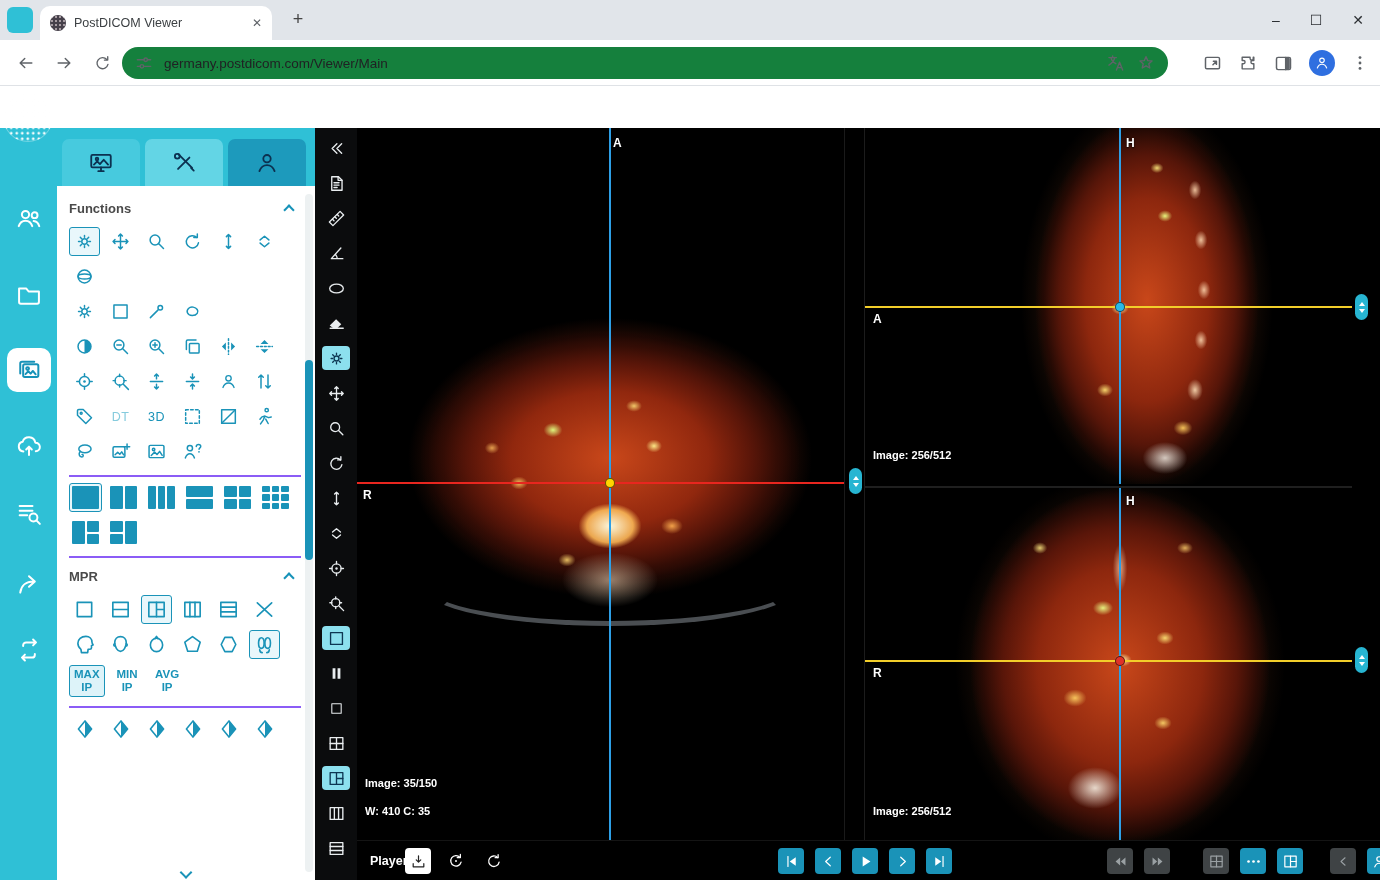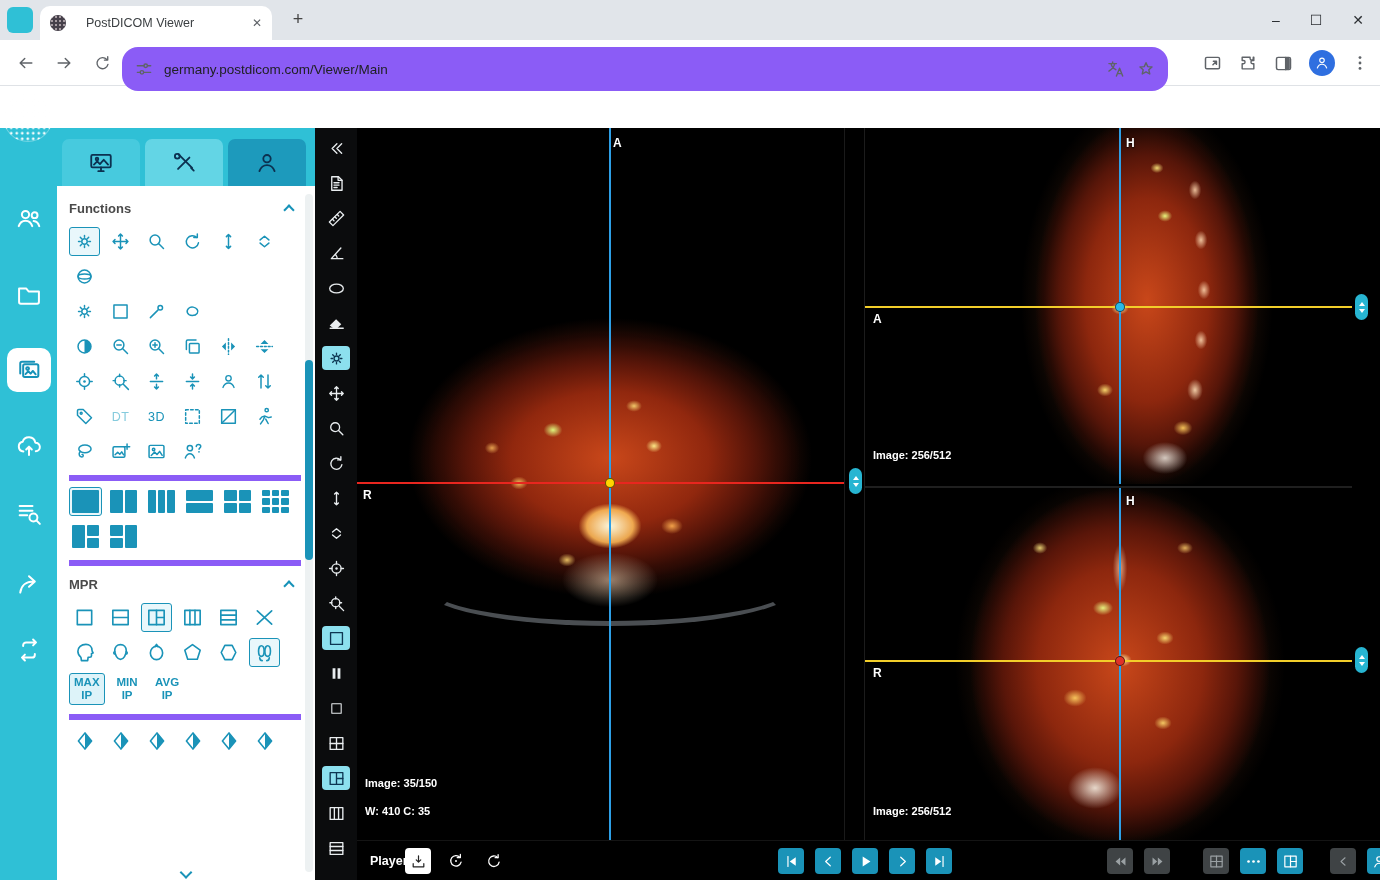--- a/index.html
+++ b/index.html
@@ -6,32 +6,32 @@
 html,body{margin:0}
 body{width:1380px;height:880px;font-family:"Liberation Sans",sans-serif;background:#fff}
 .screen{position:relative;width:1380px;height:880px;overflow:hidden;background:#fff}
 
 
 svg.ic{display:block;fill:none;stroke:currentColor;stroke-width:1.7;stroke-linecap:round;stroke-linejoin:round}
 
 
 .tabstrip{position:absolute;left:0;top:0;width:1380px;height:40px;background:#e1e5ea}
 .theme-btn{position:absolute;left:7px;top:7px;width:26px;height:26px;border-radius:6px;background:#2fc0d6}
-.btab{position:absolute;left:40px;top:6px;width:232px;height:34px;background:#fff;border-radius:10px 10px 0 0;display:flex;align-items:center;padding:0 10px;gap:20px}
+.btab{position:absolute;left:40px;top:6px;width:232px;height:34px;background:#fff;border-radius:10px 10px 0 0;display:flex;align-items:center;padding:0 10px;gap:8px}
 .favicon{width:16px;height:16px;border-radius:50%;background:#46404a;background-image:radial-gradient(circle,#a79ca2 .8px,transparent 1.3px);background-size:4px 4px;flex:none}
 .btab-title{font-size:12.5px;color:#3c4043;flex:1;white-space:nowrap;overflow:hidden}
 .btab-close{font-size:12px;color:#5f6368}
 .newtab{position:absolute;left:286px;top:8px;width:24px;height:24px;text-align:center;line-height:23px;font-size:18px;color:#444}
 .wincontrols{position:absolute;right:16px;top:4px;display:flex;gap:30px;align-items:center;height:32px;color:#2c2f33}
 .wincontrols span{font-size:14px;line-height:32px}
 
 
 .addressbar{position:absolute;left:0;top:40px;width:1380px;height:46px;background:#fff;border-bottom:1px solid #dfe2e6}
 .nav-ic{position:absolute;top:11px;width:24px;height:24px;color:#5f6368;display:flex;align-items:center;justify-content:center}
-.omnibox{position:absolute;left:122px;top:7px;width:1046px;height:44px;border-radius:16px;background:#8b5cf6;display:flex;align-items:center;padding:0 12px;gap:10px}
+.omnibox{position:absolute;left:122px;top:7px;width:1046px;height:32px;border-radius:16px;background:#15803d;display:flex;align-items:center;padding:0 12px;gap:10px}
 .url{font-size:13.5px;color:#202124;flex:1}
 .ob-ic{width:20px;height:20px;color:#5f6368;flex:none}
 .abar-right{position:absolute;right:10px;top:10px;display:flex;align-items:center;gap:15px;color:#5f6368}
 .avatar{width:26px;height:26px;border-radius:50%;background:#2f6fe0;color:#fff;display:flex;align-items:center;justify-content:center}
 
 
 .apphdr{position:absolute;left:0;top:86px;width:1380px;height:42px;background:#1692b8;color:#fff}
 .apphdr .logo{position:absolute;left:68px;top:9px;font-size:19px;font-weight:bold;letter-spacing:.3px}
 .apphdr .title{position:absolute;left:50%;top:12px;transform:translateX(-50%);font-size:15px;font-weight:bold}
 .hdr-icons{position:absolute;right:16px;top:9px;display:flex;gap:18px;color:#fff}
@@ -41,21 +41,21 @@
 .rail-logo{position:absolute;left:3px;top:-36px;width:50px;height:50px;border-radius:50%;background-image:radial-gradient(circle,rgba(255,255,255,.95) 1px,rgba(255,255,255,0) 1.7px);background-size:5.5px 5.5px;box-shadow:inset 0 0 0 1px rgba(255,255,255,.3)}
 .ri{position:absolute;left:50%;transform:translate(-50%,-50%);color:#fff;display:flex;align-items:center;justify-content:center}
 .ri.active{width:44px;height:44px;background:#fff;border-radius:10px;color:#1692b8}
 
 
 .panel{position:absolute;left:57px;top:128px;width:258px;height:752px;background:#fff}
 .ptabs{position:absolute;left:0;top:0;width:258px;height:58px;background:#2fc0d6;display:flex;align-items:flex-end;padding-left:5px;gap:5px}
 .ptab{width:78px;height:47px;border-radius:7px 7px 0 0;display:flex;align-items:center;justify-content:center;color:#0c3150}
 .ptab.t1{background:#47cade}.ptab.t2{background:#63d5e5}.ptab.t3{background:#1d9abc}
 .pbody{position:absolute;left:0;top:58px;width:258px;height:694px;overflow:hidden;padding:4px 14px 0 12px}
-.sect{border-bottom:6px solid #8b5cf6;padding-bottom:9px}
+.sect{border-bottom:2px solid #8b5cf6;padding-bottom:9px}
 .sect-h{display:flex;align-items:center;justify-content:space-between;height:26px;margin-top:5px}
 .sect-h .st{font-size:13px;font-weight:bold;color:#4a4a4a}
 .chev{width:8px;height:8px;border-left:2px solid #1692b8;border-top:2px solid #1692b8;transform:rotate(45deg);margin:4px 8px 0 0}
 .frow{display:flex;gap:5px;margin-top:6px}
 .fbtn{width:31px;height:29px;display:flex;align-items:center;justify-content:center;color:#1a93b8;border:1px solid transparent;border-radius:3px;flex:none}
 .fbtn.sel{border-color:#1a93b8;background:#e9f7fb}
 .badge{font-size:12.5px;font-weight:normal;color:#1a93b8;letter-spacing:.5px}
 .badge.dim{color:#85cbdd}
 .lay{width:27px;height:23px;display:grid;gap:2px;flex:none}
 .lay>div{background:#1a93b8;border-radius:1px}

